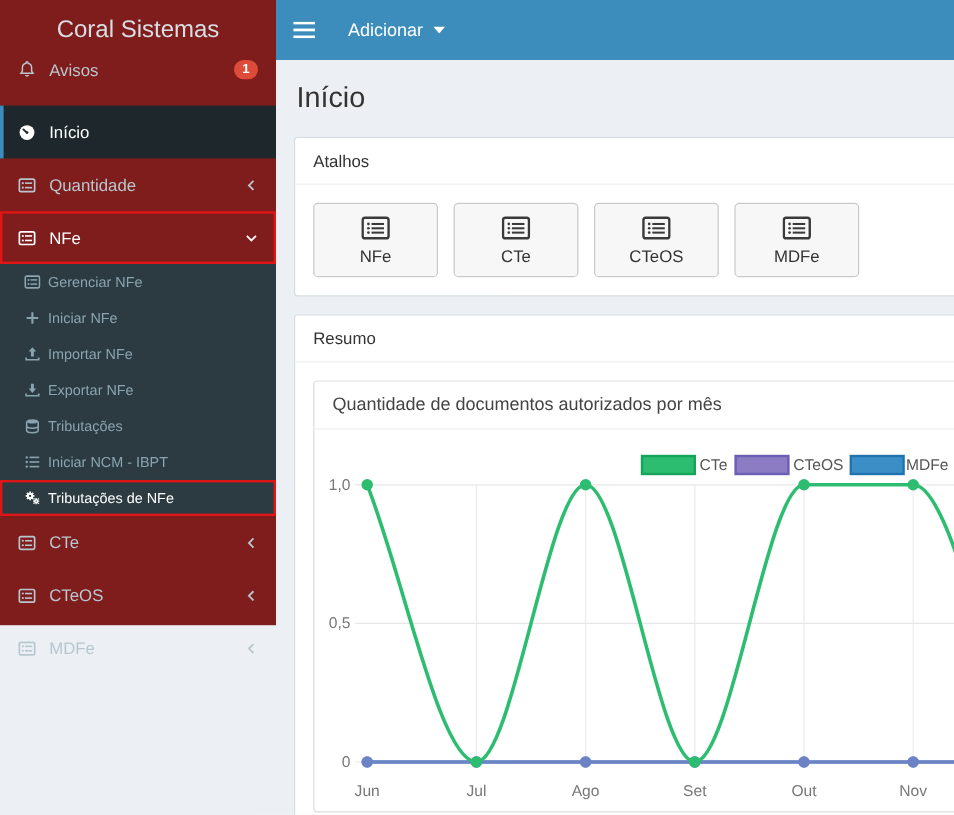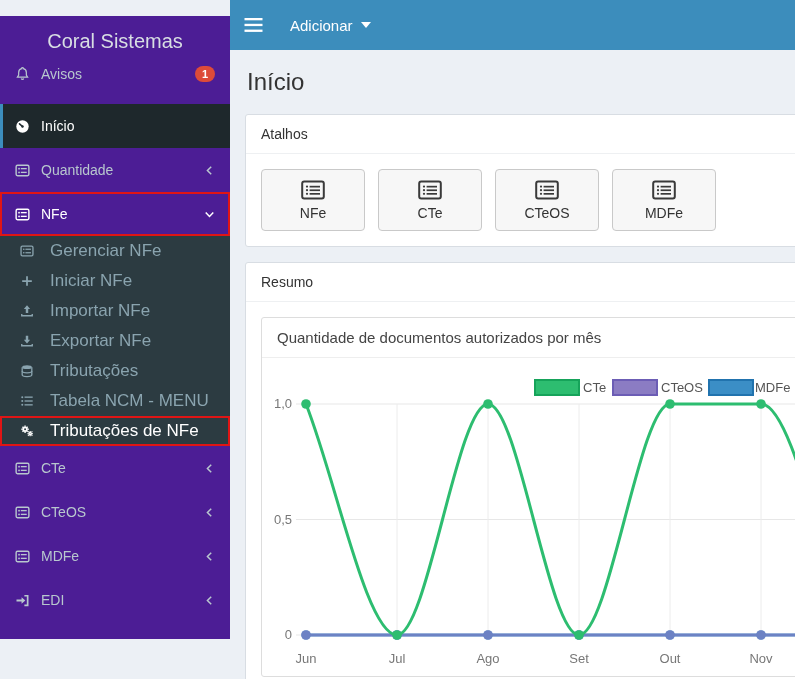--- a/index.html
+++ b/index.html
@@ -1,28 +1,28 @@
 <!DOCTYPE html>
 <html><head>
 <meta charset="utf-8">
 <style>
   *{margin:0;padding:0;box-sizing:border-box}
   html,body{width:795px;height:679px;overflow:hidden;background:#ecf0f5;
     font-family:"Liberation Sans","DejaVu Sans",sans-serif}
   
-  .sidebar{position:fixed;left:0;top:16px;width:230px;height:623px;background:#4c1d95;z-index:5}
+  .sidebar{position:fixed;left:0;top:0;width:230px;height:521px;background:#7f1d1d;z-index:5}
   .brand{height:50px;line-height:50px;text-align:center;color:#d8dee3;font-size:20px}
   .avisos{height:38px;display:flex;align-items:flex-start;padding:0 15px;gap:11px;color:#b8c7ce;font-size:14px;cursor:pointer}
   .badge{margin-left:auto;background:#dd4b39;color:#fff;font-size:11px;font-weight:bold;padding:2px 7px;border-radius:9px}
   .menu-hdr{height:38px;padding:14px 15px 0;color:#4b646f;font-size:12px;background:#1a2226}
   .side-item{position:relative;height:44px;display:flex;align-items:center;padding:0 15px;gap:11px;color:#b8c7ce;font-size:14px;cursor:pointer}
   .side-item.active{background:#1e282c;color:#fff;border-left:3px solid #3c8dbc;padding-left:12px}
   .side-item.open{color:#fff}
   .submenu{background:#2c3b41}
-  .sub-item{position:relative;height:30px;display:flex;align-items:center;padding:0 15px 0 20px;gap:16px;color:#8aa4af;font-size:17px;cursor:pointer}
+  .sub-item{position:relative;height:30px;display:flex;align-items:center;padding:0 15px 0 20px;gap:6px;color:#8aa4af;font-size:12px;cursor:pointer}
   .sub-item.hl{color:#fff}
   .ic{width:15px;height:15px;flex:none}
   .ic14{width:14px;height:14px;flex:none}
   .chev{margin-left:auto;width:11px;height:11px;flex:none}
   .ann{position:absolute;inset:0;border:2px solid #e01515;pointer-events:none}
   
   .main{margin-left:230px;height:679px}
   .topbar{height:50px;background:#3c8dbc;display:flex;align-items:center;color:#fff}
   .burger{width:46px;height:50px;display:flex;align-items:center;justify-content:center;cursor:pointer}
   .addmenu{display:flex;align-items:center;gap:8px;font-size:15px;padding:0 14px;height:50px;cursor:pointer}
@@ -198,21 +198,21 @@
     <div class="sub-item">
       <svg class="ic14">
           <use href="#i-db"></use>
         </svg>
       <span>Tributações</span>
     </div>
     <div class="sub-item">
       <svg class="ic14">
           <use href="#i-listul"></use>
         </svg>
-      <span>Tabela NCM - MENU</span>
+      <span>Iniciar NCM - IBPT</span>
     </div>
     <div class="sub-item hl">
       <svg class="ic14">
           <use href="#i-cogs"></use>
         </svg>
       <span>Tributações de NFe</span>
       <div class="ann"></div>
     </div>
   </div>
 
@@ -232,29 +232,20 @@
     <span>CTeOS</span>
     <svg class="chev">
         <use href="#i-chevl"></use>
       </svg>
   </div>
   <div class="side-item">
     <svg class="ic">
         <use href="#i-listbox"></use>
       </svg>
     <span>MDFe</span>
-    <svg class="chev">
-        <use href="#i-chevl"></use>
-      </svg>
-  </div>
-  <div class="side-item">
-    <svg class="ic">
-        <use href="#i-signin"></use>
-      </svg>
-    <span>EDI</span>
     <svg class="chev">
         <use href="#i-chevl"></use>
       </svg>
   </div>
 </aside>
 
 <div class="main">
   <header class="topbar">
     <div class="burger">
       <svg width="19" height="14" style="color:#fff">

